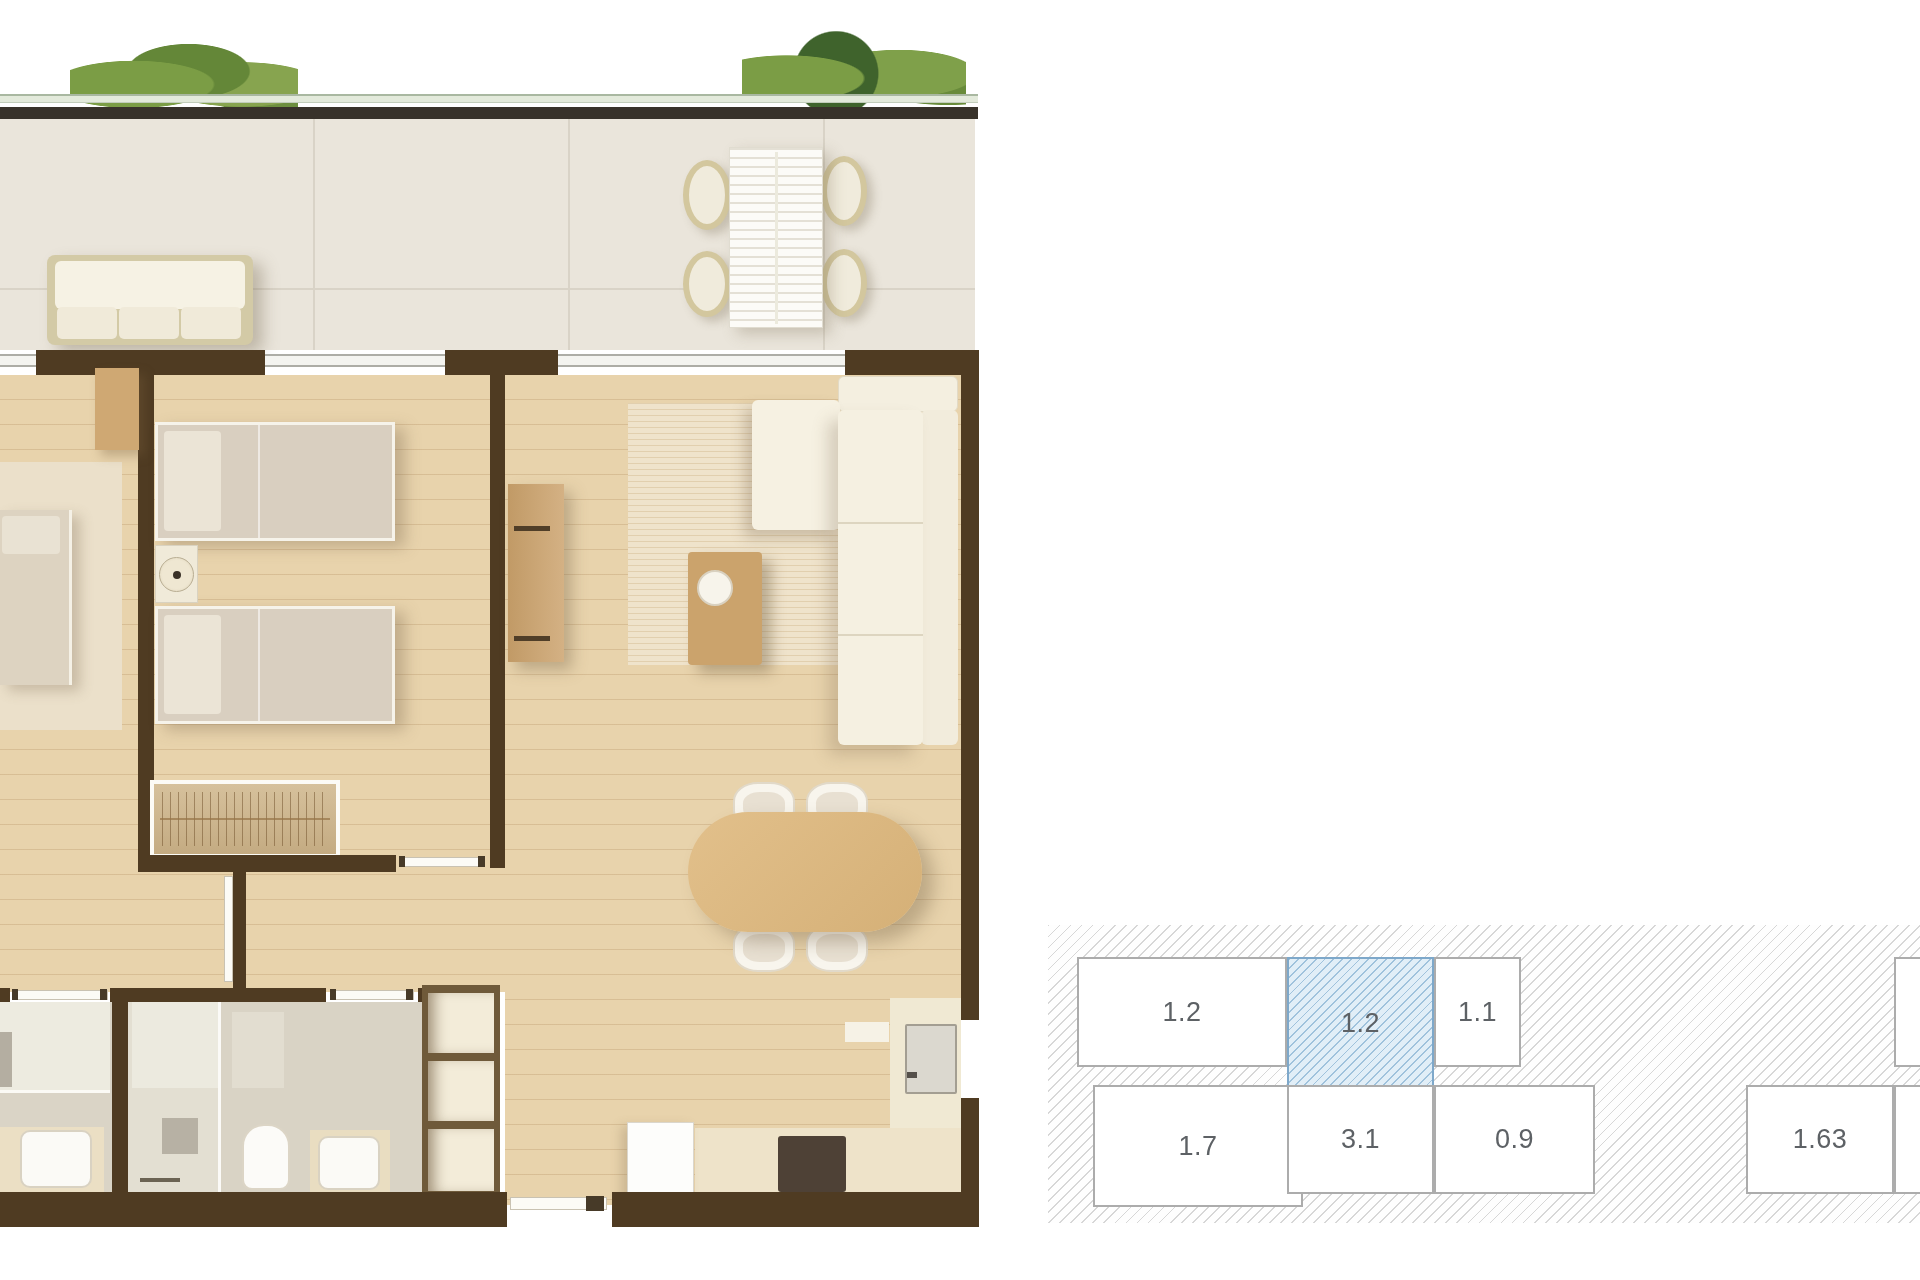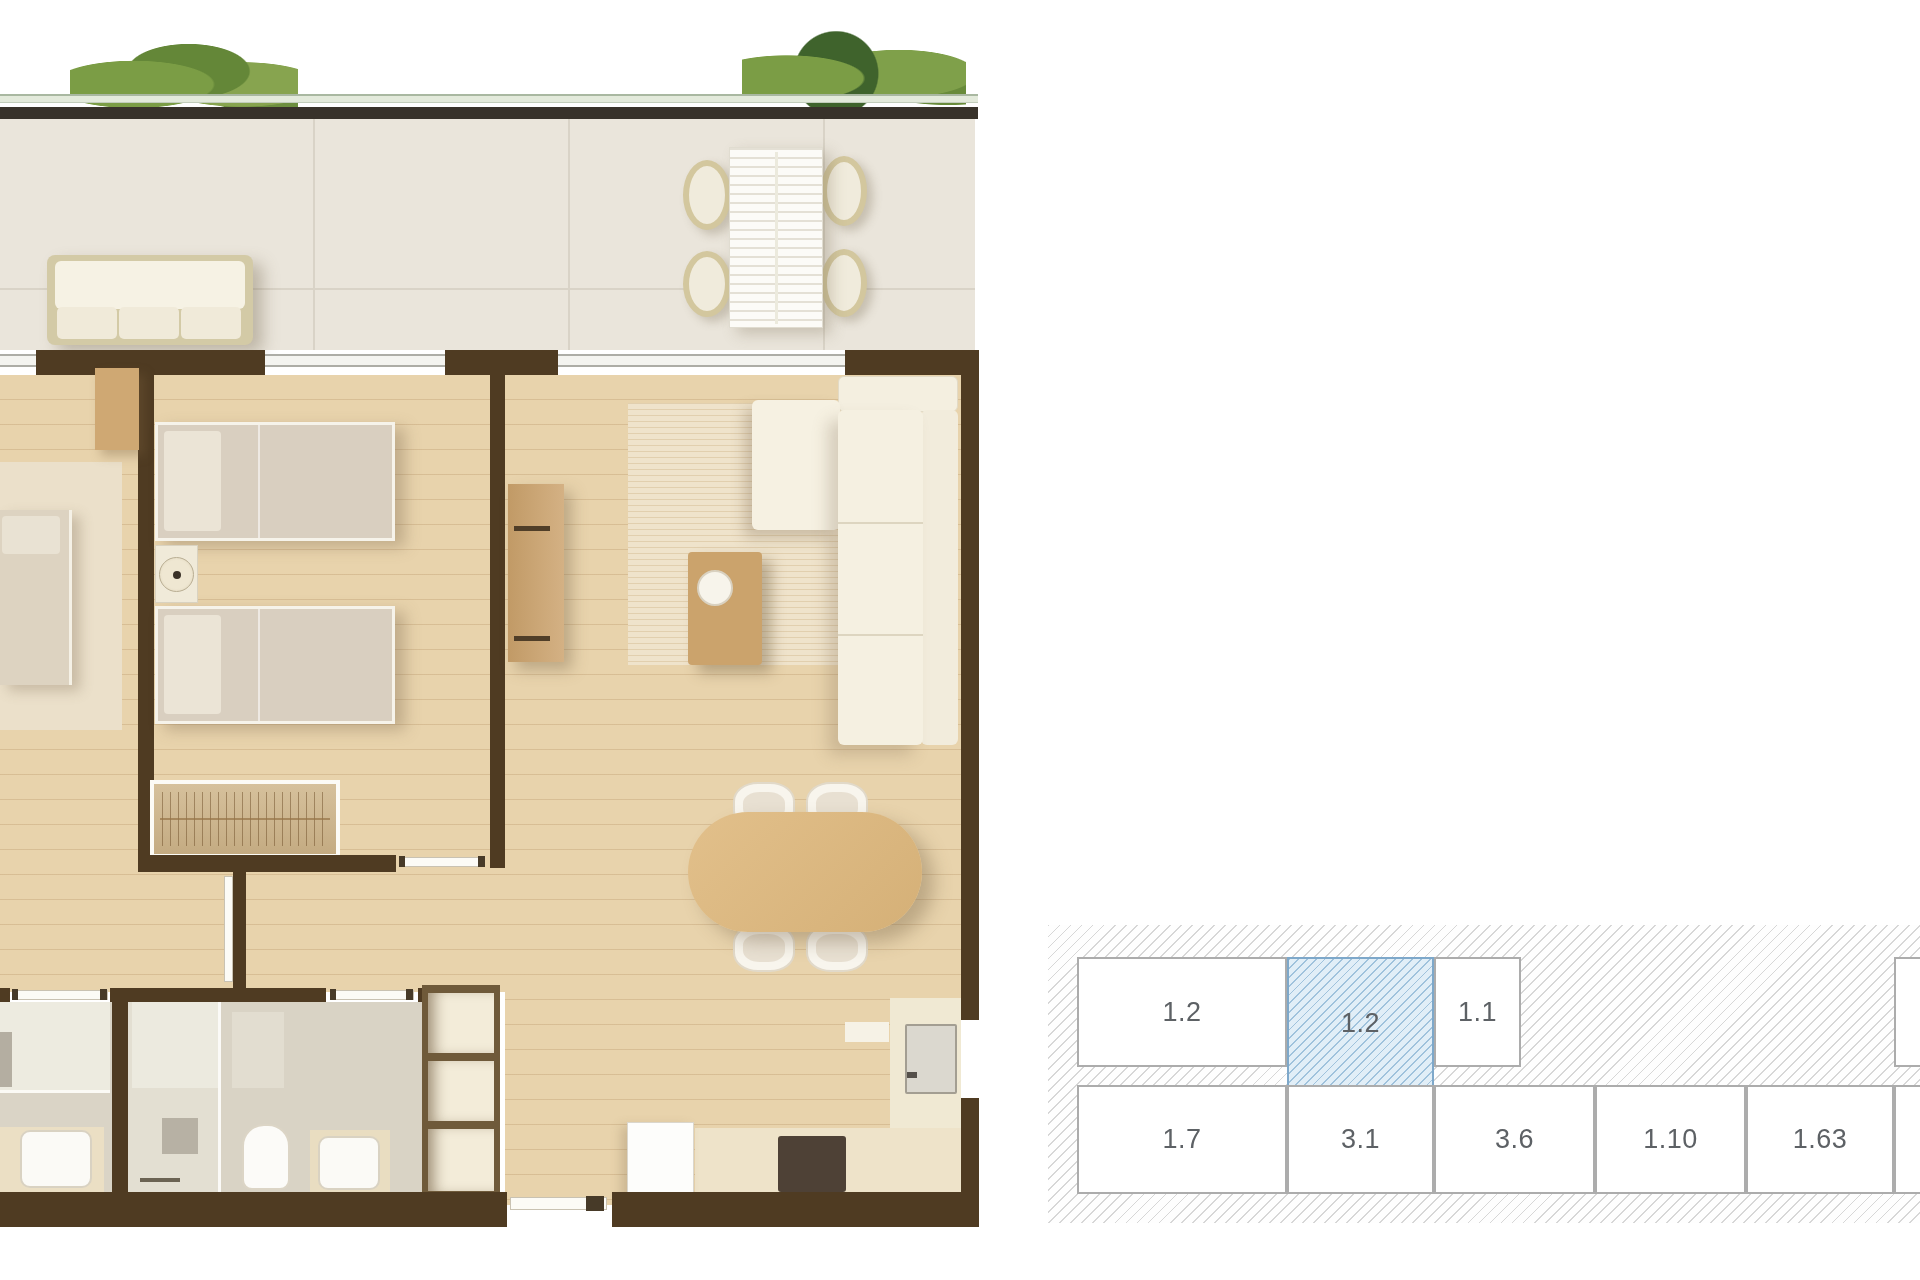--- a/index.html
+++ b/index.html
@@ -223,31 +223,28 @@
     <div class="cell highlight" style="left:239px;top:32px;width:147px;height:132px;">
       <span>1.2</span>
     </div>
     <div class="cell" style="left:386px;top:32px;width:87px;height:110px;">
       <span>1.1</span>
     </div>
     <div class="cell" style="left:846px;top:32px;width:95px;height:110px;">
       <span></span>
     </div>
 
-    <div class="cell" style="left:29px;top:160px;width:210px;height:109px;">
+    <div class="cell" style="left:45px;top:160px;width:210px;height:122px;">
       <span>1.7</span>
     </div>
     <div class="cell" style="left:239px;top:160px;width:147px;height:109px;">
       <span>3.1</span>
     </div>
     <div class="cell" style="left:386px;top:160px;width:161px;height:109px;">
-      <span>3.6</span>
-    </div>
-    <div class="cell" style="left:547px;top:160px;width:151px;height:109px;">
-      <span>1.10</span>
+      <span>0.9</span>
     </div>
     <div class="cell" style="left:698px;top:160px;width:148px;height:109px;">
       <span>1.63</span>
     </div>
     <div class="cell" style="left:846px;top:160px;width:95px;height:109px;">
       <span></span>
     </div>
   </div>
 
 </div>

